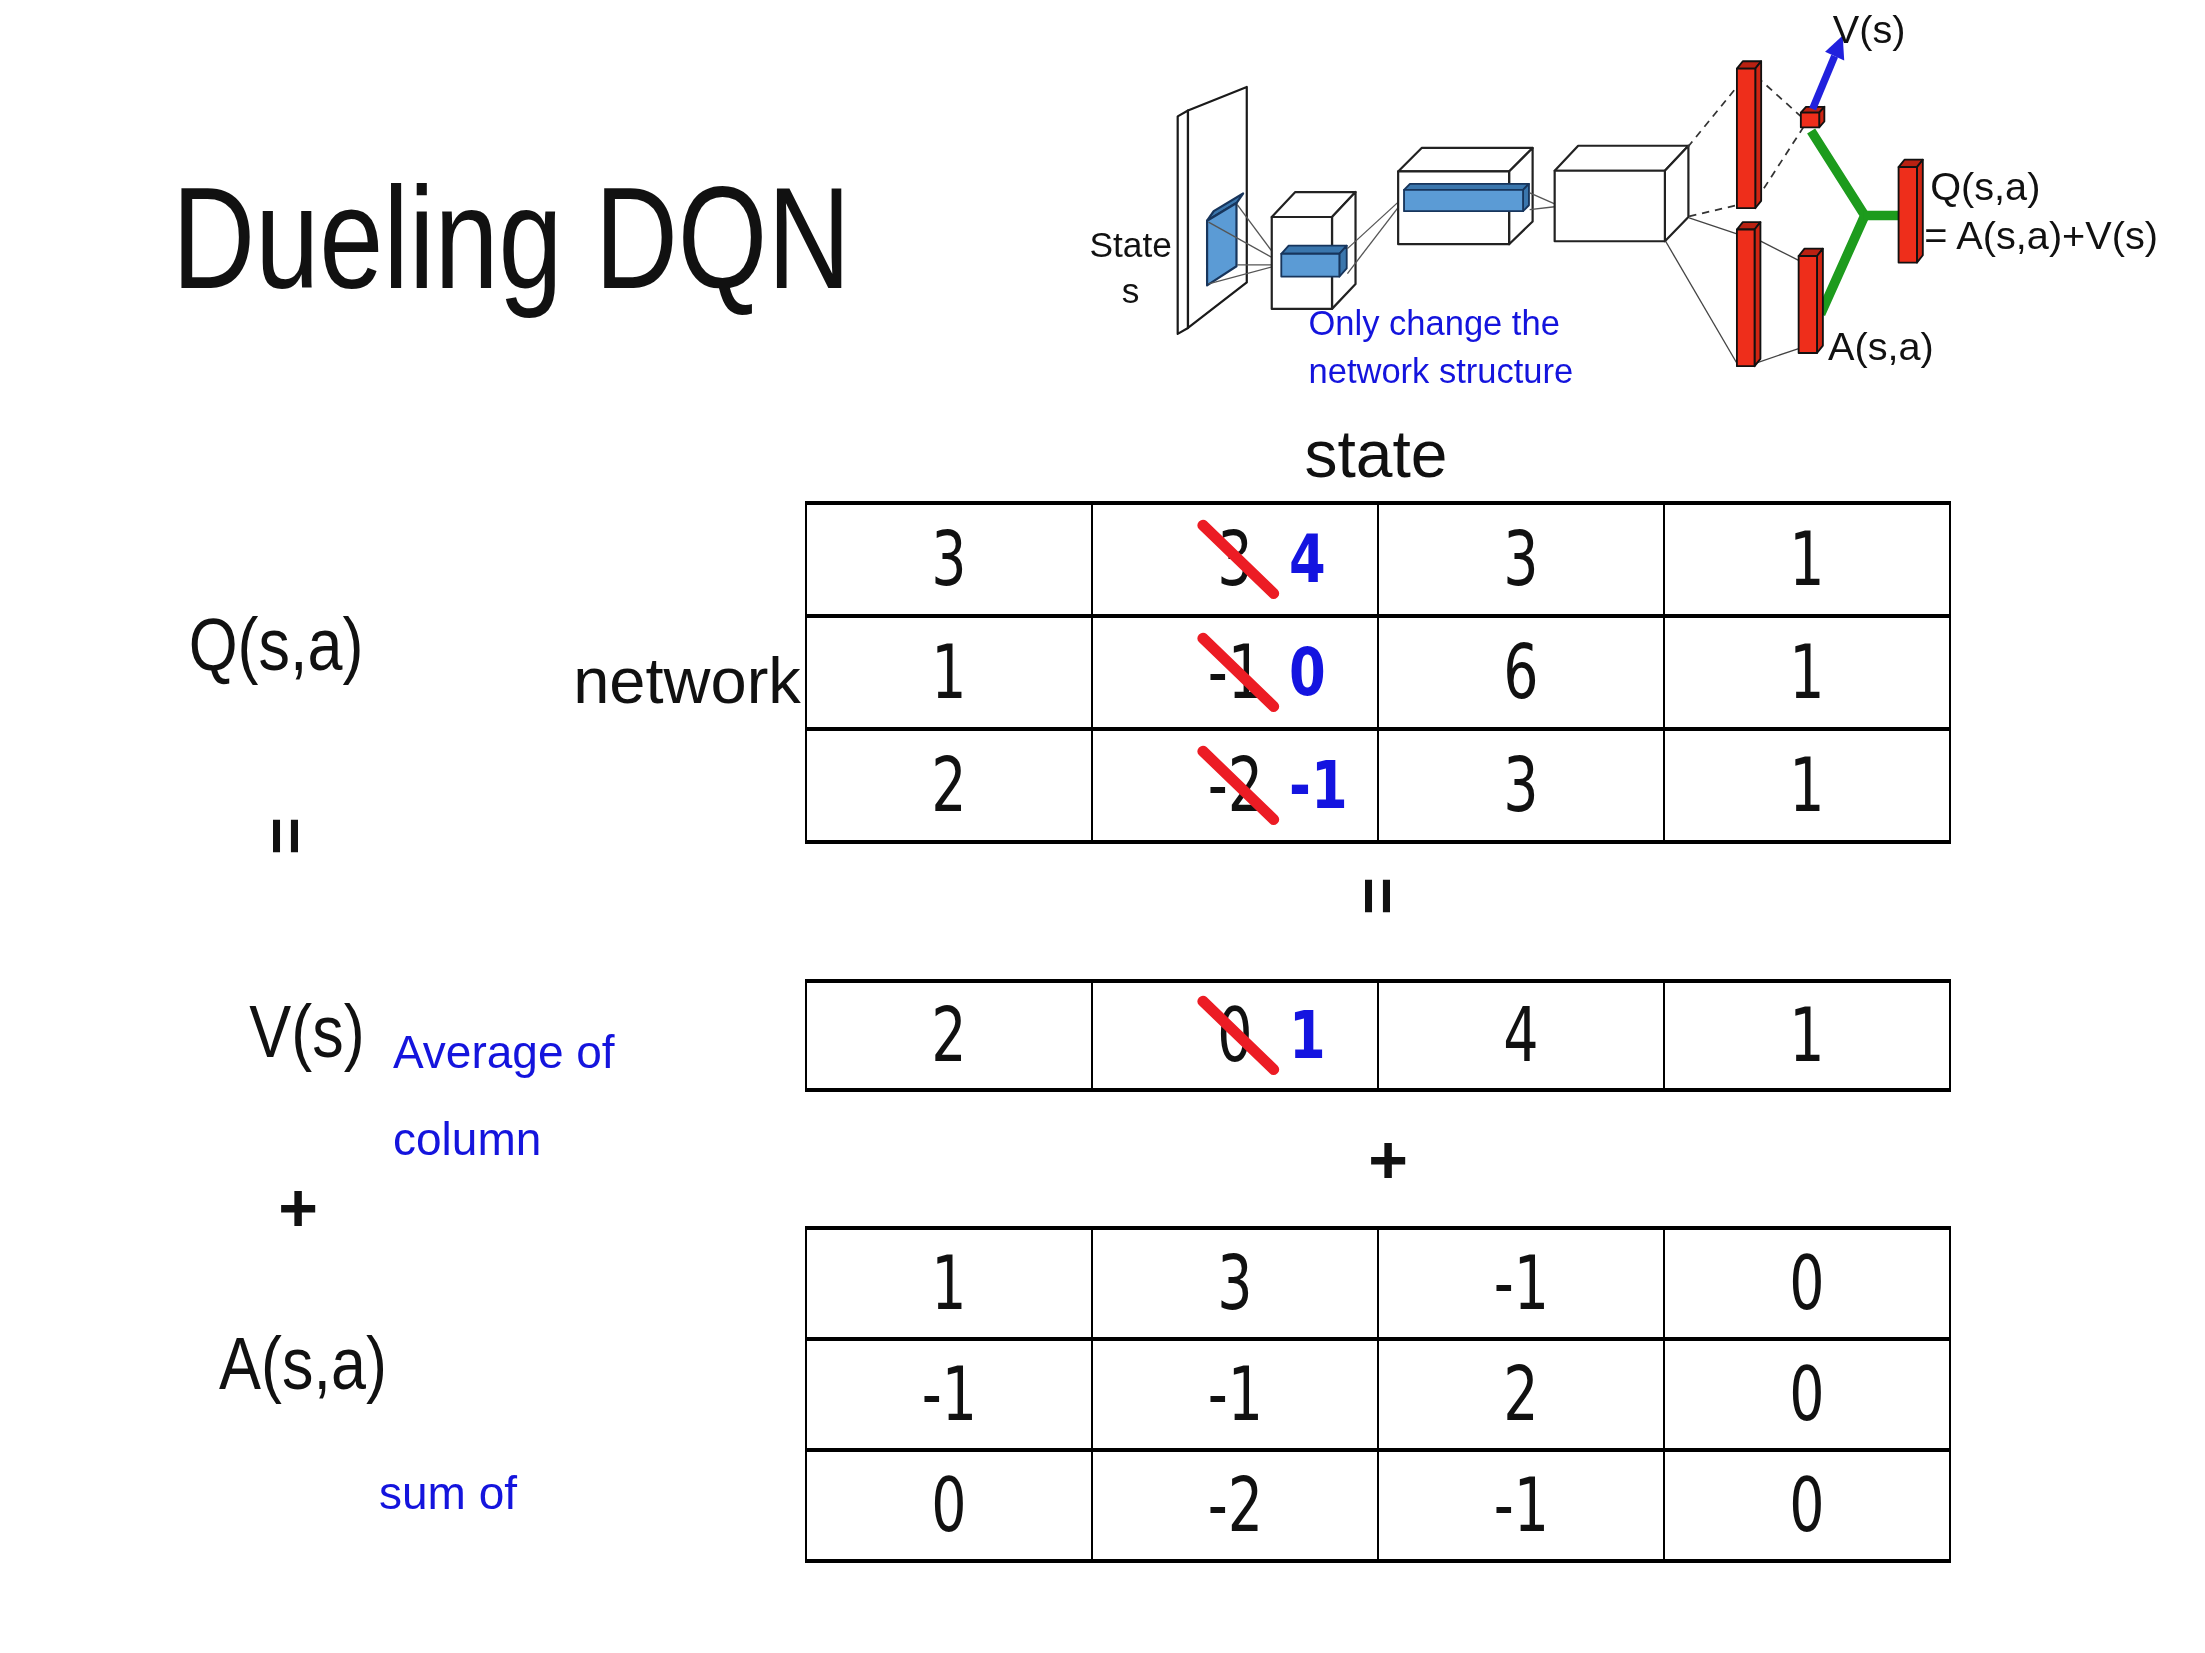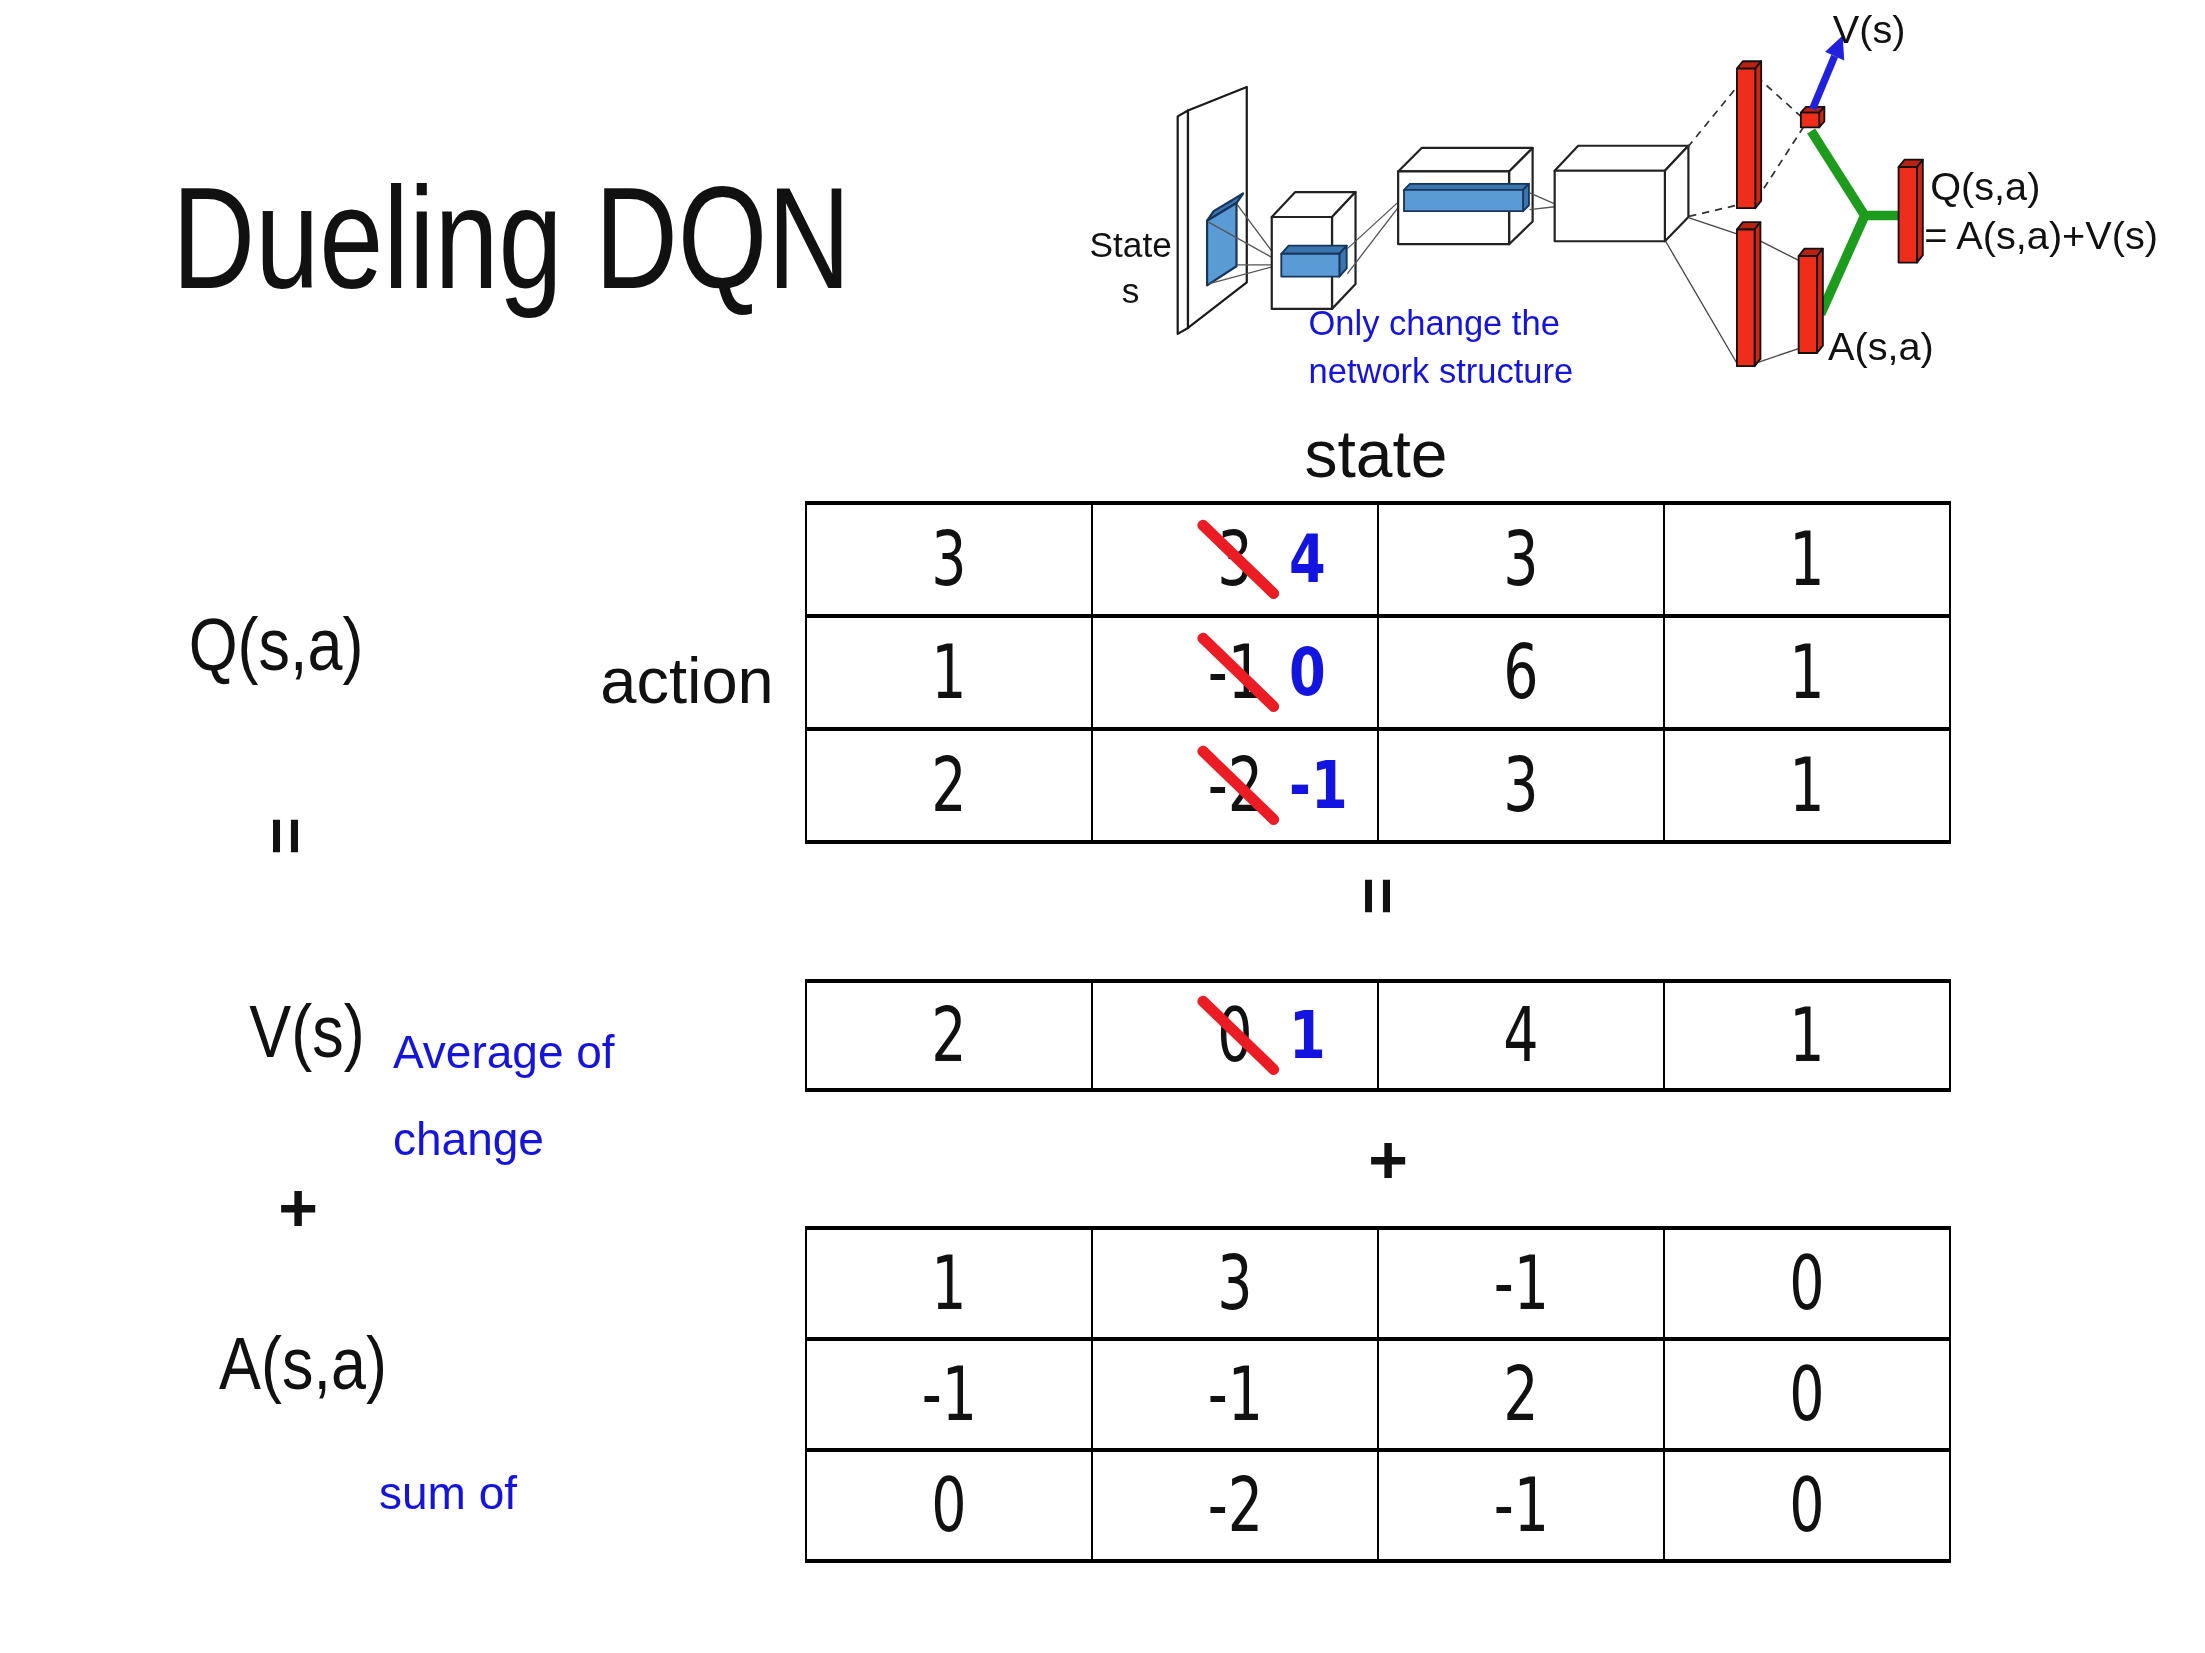--- a/index.html
+++ b/index.html
@@ -172,34 +172,34 @@
   <text x="88" y="412" text-anchor="middle" font-size="48">s</text>
   <text x="1093" y="58" text-anchor="middle" font-size="54">V(s)</text>
   <text x="1176" y="272" font-size="54">Q(s,a)</text>
   <text x="1168" y="339" font-size="54">= A(s,a)+V(s)</text>
   <text x="1037" y="489" font-size="54">A(s,a)</text>
   <text x="330" y="455" font-size="47" style="fill:var(--c-note_blue)">Only change the</text>
   <text x="330" y="521" font-size="47" style="fill:var(--c-note_blue)">network structure</text>
 </svg>
 
 <div class="clabel" style="left:1376px;top:454px;font-size:66px"><span>state</span></div>
-<div class="clabel" style="left:687px;top:680px;font-size:65px"><span>action</span></div>
+<div class="clabel" style="left:687px;top:680px;font-size:65px"><span>network</span></div>
 
 <div class="clabel" style="left:276px;top:645px;font-size:74px"><span class="narrow">Q(s,a)</span></div>
 <div class="clabel" style="left:286px;top:836px;font-size:65px"><span class="rot90 bold">=</span></div>
 <div class="clabel" style="left:307px;top:1032px;font-size:74px"><span class="narrow">V(s)</span></div>
 <div class="clabel" style="left:298px;top:1207px;font-size:68px"><span class="bold">+</span></div>
 <div class="clabel" style="left:303px;top:1364px;font-size:74px"><span class="narrow">A(s,a)</span></div>
 
 <div class="clabel" style="left:1378px;top:896px;font-size:65px"><span class="rot90 bold">=</span></div>
 <div class="clabel" style="left:1388px;top:1159px;font-size:68px"><span class="bold">+</span></div>
 
 <div class="noteblock" style="left:393px;top:1009px">
   <div>Average of</div>
-  <div>change</div>
+  <div>column</div>
 </div>
 <div class="noteblock" style="left:379px;top:1450px">
   <div>sum of</div>
 </div>
 
 <table class="mat" id="q-table">
   <tbody>
       <tr>
     <td><span class="num">3</span></td>
     <td>

